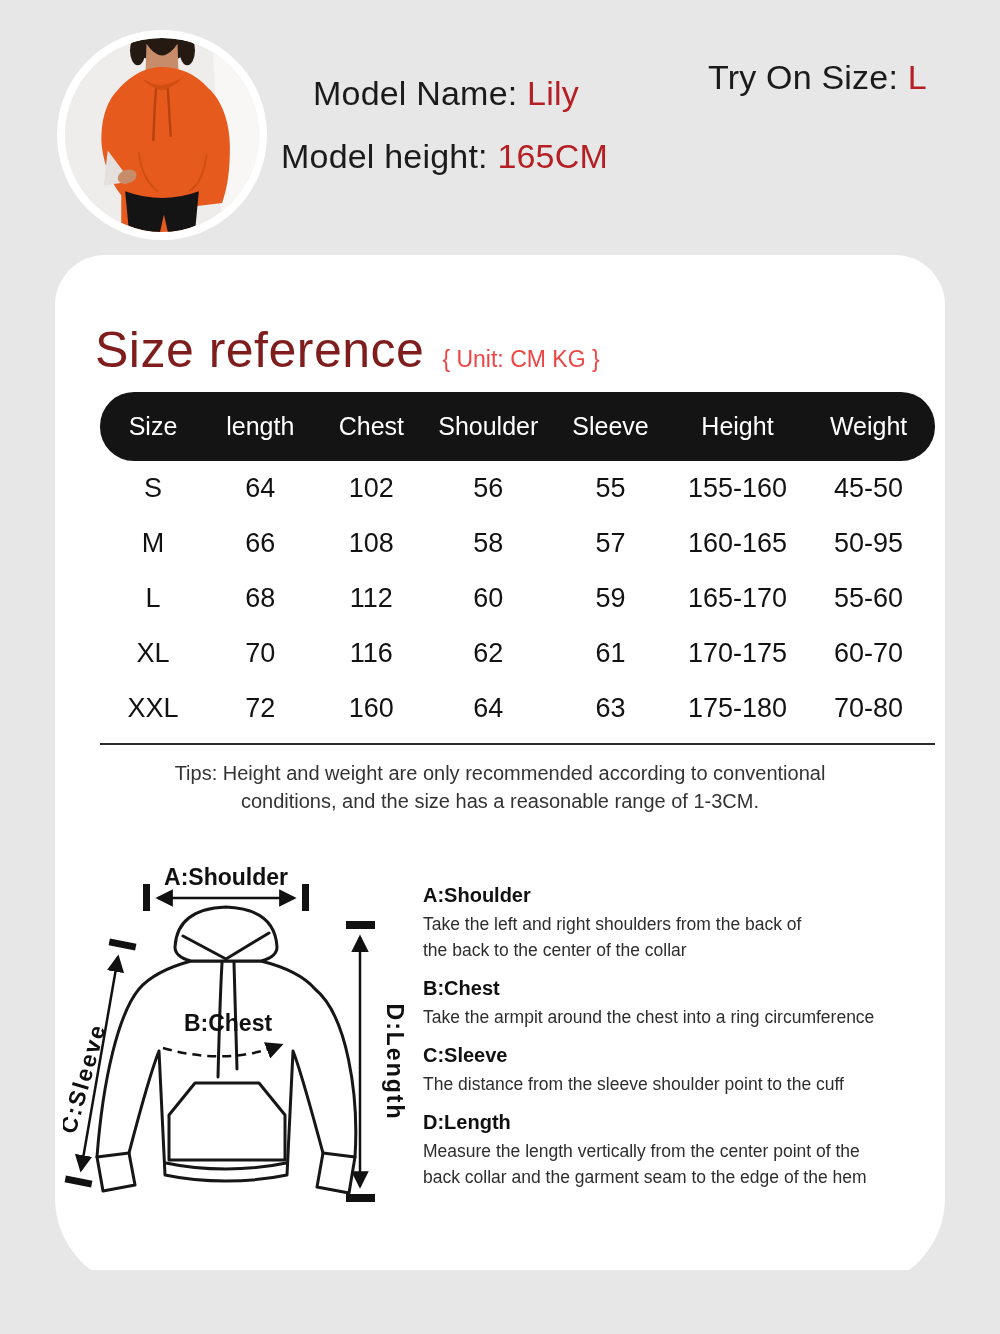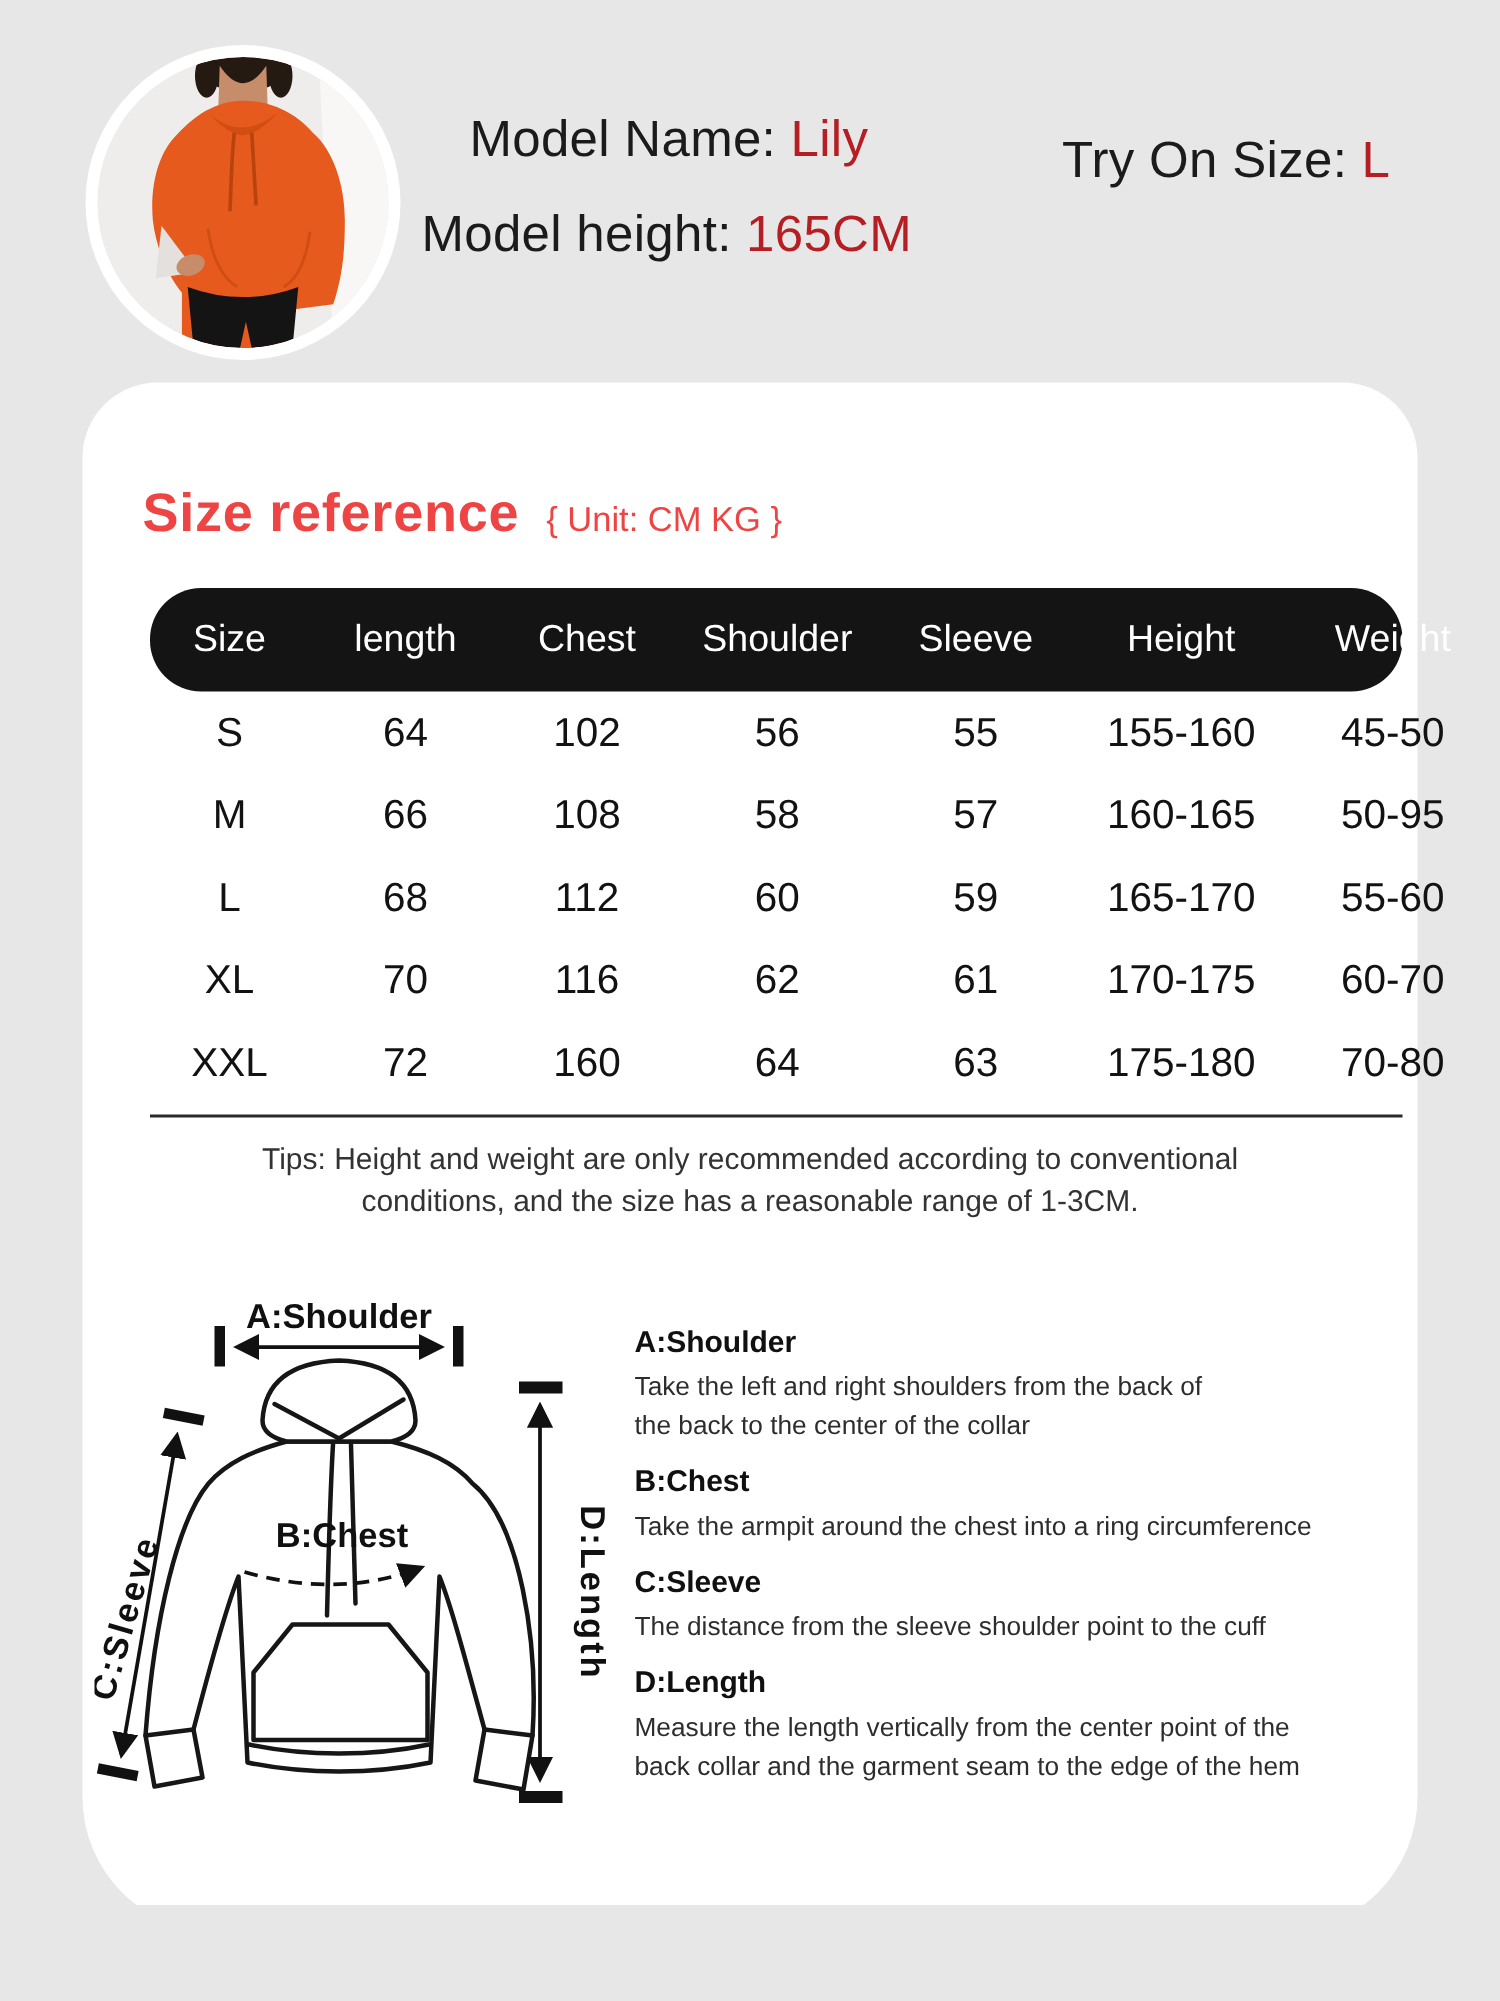--- a/index.html
+++ b/index.html
@@ -15,35 +15,35 @@
   body{font-family:"Liberation Sans", sans-serif;}
   .canvas{position:relative;width:1000px;height:1270px;background:var(--page-bg);overflow:hidden;}
 
   
   .model-photo{position:absolute;left:57px;top:30px;width:210px;height:210px;border-radius:50%;
     border:8px solid #fff;overflow:hidden;background:#efedec;}
   .model-photo svg{display:block;width:100%;height:100%;}
   .hdr-line{position:absolute;font-size:34px;color:var(--ink);white-space:nowrap;letter-spacing:.2px;}
   .hdr-line .red{color:var(--accent-red);}
   .hdr-model-name{left:313px;top:74px;}
-  .hdr-try-on{left:708px;top:88px;}
+  .hdr-try-on{left:708px;top:58px;}
   .hdr-model-height{left:281px;top:137px;}
   .hdr-weight{left:699px;top:139px;}
 
   
   .card{position:absolute;left:55px;top:255px;width:890px;height:1033px;background:var(--card-bg);
     border-radius:50px 50px 90px 90px;}
 
   .card-title-row{position:absolute;left:40px;top:66px;display:flex;align-items:baseline;gap:18px;}
-  .card-title{font-size:36px;font-weight:bold;color:#ef4444;letter-spacing:.5px;}
+  .card-title{font-size:50px;font-weight:normal;color:#7f1d1d;letter-spacing:.5px;}
   .unit-note{font-size:23px;color:#ef4444;}
 
   
   .size-table{position:absolute;left:45px;top:137px;width:835px;}
-  .thead,.trow{display:grid;grid-template-columns:12.7% 13% 13.6% 14.4% 14.9% 15.5% 15.9%;gap:10px;}
+  .thead,.trow{display:grid;grid-template-columns:12.7% 13% 13.6% 14.4% 14.9% 15.5% 15.9%;}
   .thead{height:69px;background:var(--table-header-bg);border-radius:34px;align-items:center;}
   .th{color:#fff;font-size:25px;text-align:center;}
   .trow{height:55px;align-items:center;}
   .trow:first-of-type{margin-top:6px;}
   .td{font-size:27px;color:#121212;text-align:center;}
   .table-rule{position:absolute;left:45px;top:488px;width:835px;height:2px;background:#2b2b2b;}
 
   .tips{position:absolute;left:0;top:504px;width:100%;text-align:center;font-size:20px;
     line-height:28px;color:#333;white-space:pre-line;}
 

